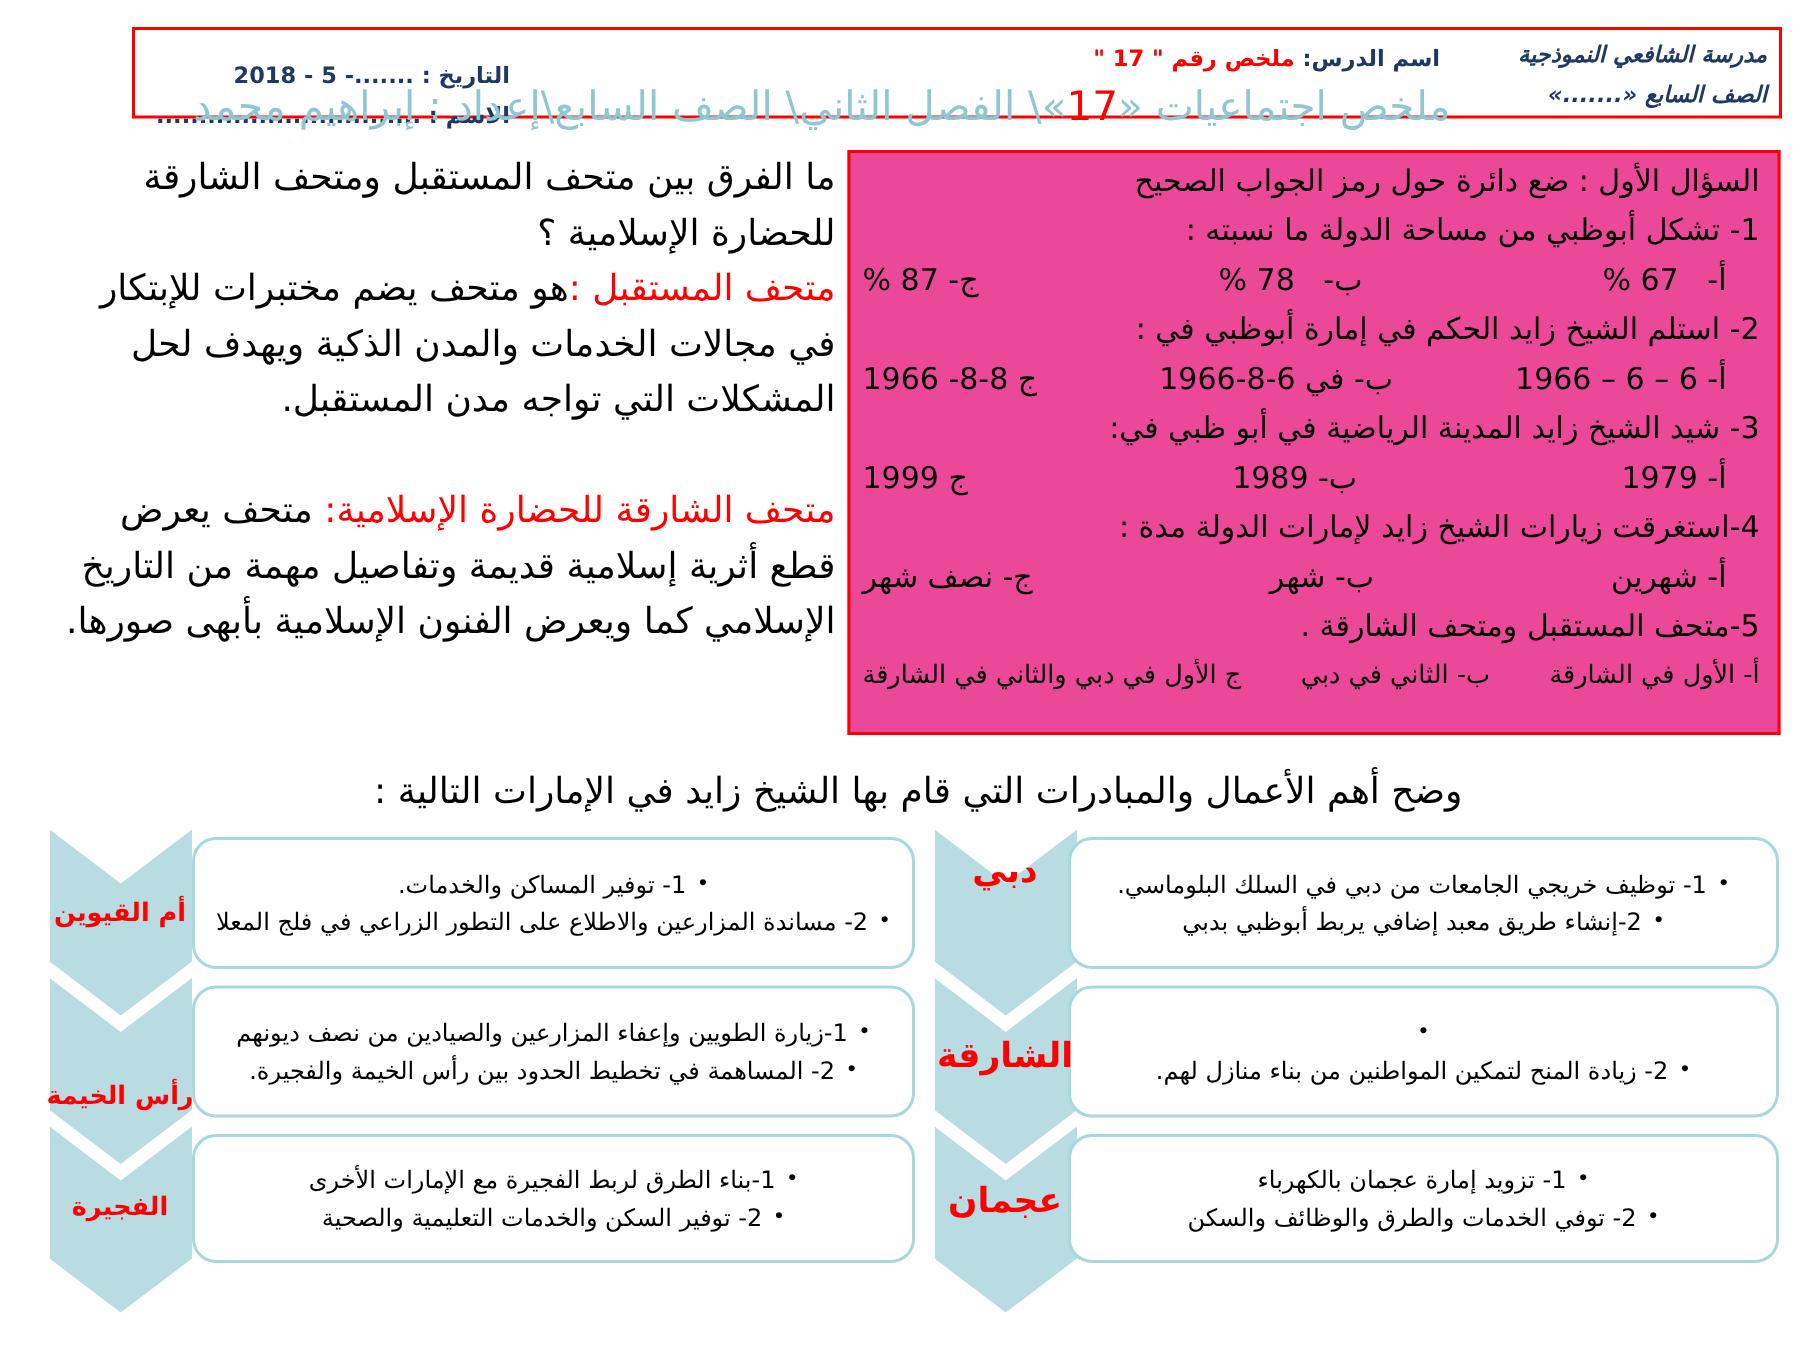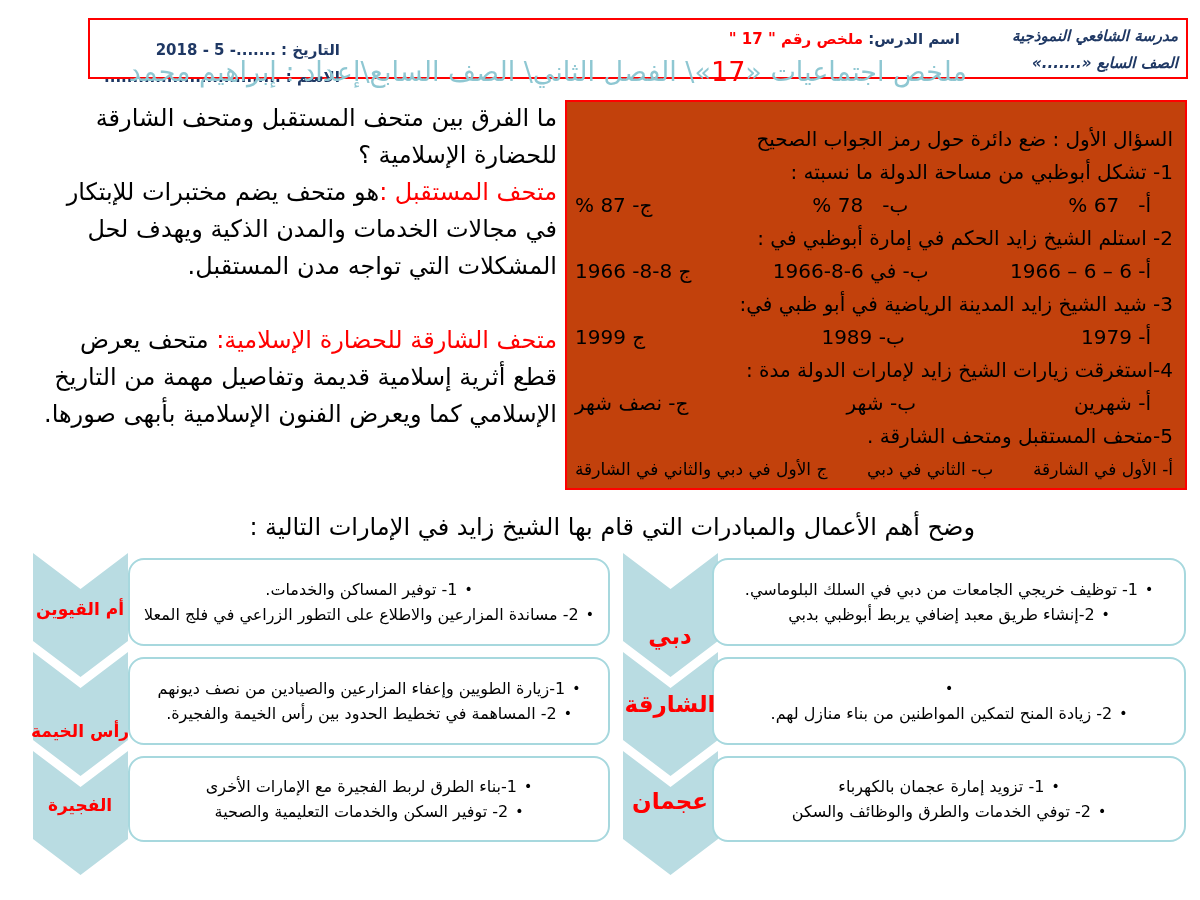--- a/index.html
+++ b/index.html
@@ -21,22 +21,22 @@
   .banner .num { color:#ff0000; }
 
   
   .left-panel { position:absolute; left:33px; top:100px; width:524px; direction:rtl;
     text-align:right; font-size:24px; line-height:37px; color:#000; }
   .term { color:#ff0000; }
   .para2 { margin-top:37px; }
 
   
   .quiz { position:absolute; left:565px; top:100px; width:622px; height:390px;
-    border:2px solid #ff0000; background:#c2410c; z-index:2; direction:rtl;
-    font-size:20px; line-height:33px; color:#000; padding:21px 12px 5px 8px; }
+    border:2px solid #ff0000; background:#ec4899; z-index:2; direction:rtl;
+    font-size:20px; line-height:33px; color:#000; padding:2px 12px 5px 8px; }
   .q-choices { display:flex; justify-content:space-between; padding-right:22px; }
   .q-choices span { white-space:nowrap; }
   .q-choices-last { display:flex; justify-content:space-between; font-size:17px; }
 
   
   .section-heading { position:absolute; right:225px; top:513px; font-size:24px;
     color:#000; white-space:nowrap; direction:rtl; }
 
   
   .chevron { position:absolute; width:95px; height:124px; background:#b9dce2;
@@ -51,21 +51,21 @@
     justify-content:center; direction:rtl; font-size:16px; line-height:25px;
     color:#000; padding:4px 14px; }
   .b-line { display:flex; justify-content:center; gap:7px; white-space:nowrap; }
   .b-line .bullet { font-size:14px; }
 
   
   .chv-r1 { left:623px; top:553px; } .chv-r2 { left:623px; top:652px; } .chv-r3 { left:623px; top:751px; }
   .box-r1 { left:712px; top:558px; width:474px; height:88px; }
   .box-r2 { left:712px; top:657px; width:474px; height:88px; }
   .box-r3 { left:712px; top:756px; width:474px; height:86px; }
-  .lbl-r1 { left:608px; top:623px; } .lbl-r2 { left:608px; top:691px; } .lbl-r3 { left:608px; top:788px; }
+  .lbl-r1 { left:608px; top:568px; } .lbl-r2 { left:608px; top:691px; } .lbl-r3 { left:608px; top:788px; }
 
   
   .chv-l1 { left:33px; top:553px; } .chv-l2 { left:33px; top:652px; } .chv-l3 { left:33px; top:751px; }
   .box-l1 { left:128px; top:558px; width:482px; height:88px; }
   .box-l2 { left:128px; top:657px; width:482px; height:88px; }
   .box-l3 { left:128px; top:756px; width:482px; height:86px; }
   .lbl-l1 { left:10px; top:599px; } .lbl-l2 { left:10px; top:697px;margin-top:24px; } .lbl-l3 { left:10px; top:795px; }
 </style>
 </head>
 <body>

